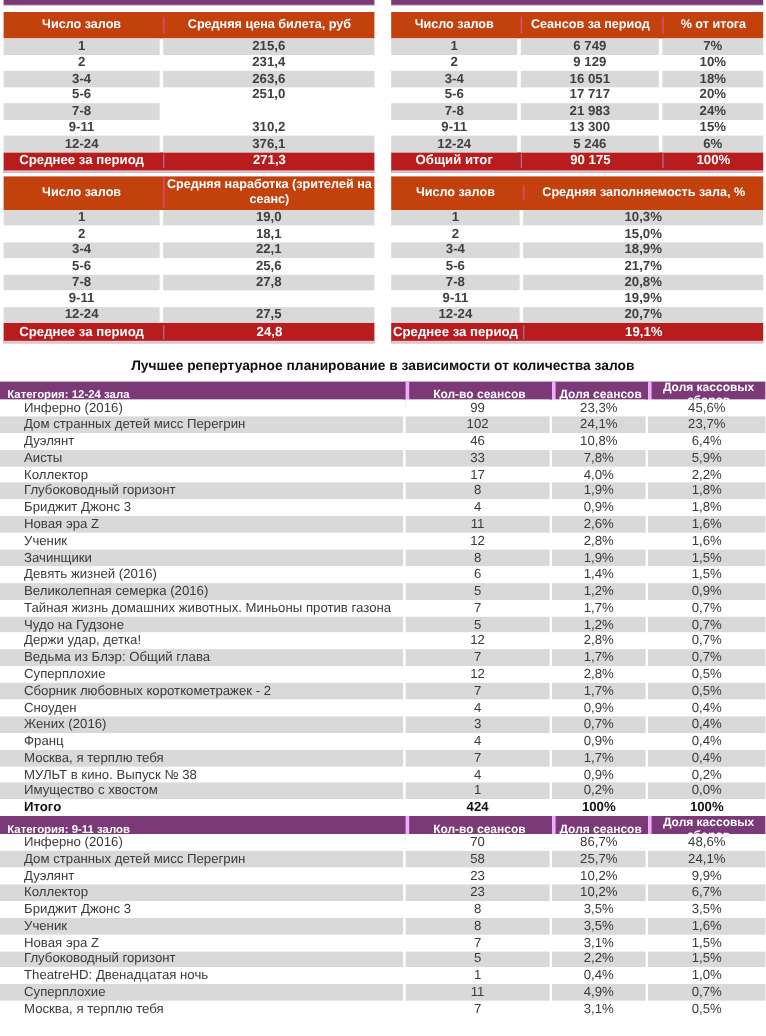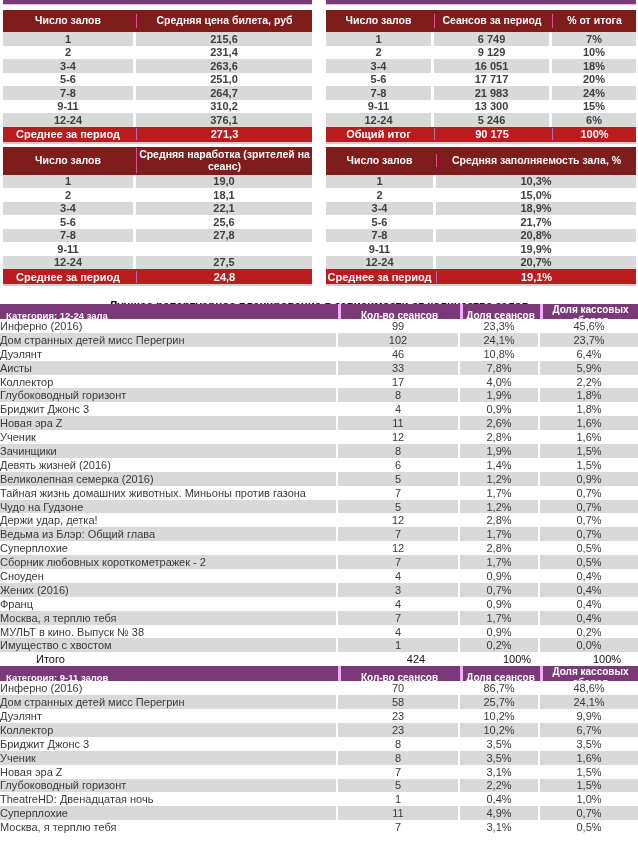--- a/index.html
+++ b/index.html
@@ -5,50 +5,50 @@
   html,body{margin:0;padding:0;background:#ffffff;}
   body{width:638px;height:863px;overflow:hidden;position:relative;
        font-family:"Liberation Sans",sans-serif;color:#3f3f3f;}
   .col{position:absolute;top:0;}
   .col-left{left:3px;width:309px;}
   .col-right{left:326px;width:310px;}
   .top-bar{height:4px;background:#7b3978;border-bottom:1px solid #dcc6da;margin-bottom:5px;}
   
   .stable{margin-bottom:3px;}
   .trow{display:grid;column-gap:3px;align-items:center;}
-  .thead{background:#7f1d1d;}
+  .thead{background:#c2410c;}
   .thead .hcell{color:#ffffff;font-weight:bold;font-size:10.5px;line-height:1.05;
                 text-align:center;padding:1px 2px;}
   .thead .hcell + .hcell{border-left:1px solid #ec4899;}
   .thead1{height:22px;}
   .thead2{height:28px;}
   .vrow{height:13.5px;}
   .vcell{font-size:11px;font-weight:bold;color:#404040;text-align:center;
          height:100%;display:flex;align-items:center;justify-content:center;}
   .row-odd .vcell{background:#d9d9d9;}
   .row-even .vcell{background:#ffffff;}
   .ttotal{height:15px;background:#b91c1c;border-bottom:2px solid #dcc6da;}
   .ttotal .tcell{color:#ffffff;font-weight:bold;font-size:11px;text-align:center;}
   .ttotal .tcell + .tcell{border-left:1px solid #a873a5;}
   
   .main-title{position:absolute;top:299px;left:0;width:638px;text-align:center;
               font-size:11.5px;font-weight:bold;color:#111;}
-  .main{position:absolute;top:304px;left:0;width:638px;}
+  .main{position:absolute;top:318px;left:0;width:638px;}
   .mgrid{display:grid;grid-template-columns:336px 120px 78px 98px;column-gap:2px;align-items:center;}
   .mband{background:#7b3978;height:15px;}
   .mband .bcat{color:#fff;font-weight:bold;font-size:9.5px;padding-left:6px;text-align:left;}
   .mband .bcol{color:#fff;font-weight:bold;font-size:10px;text-align:center;
                border-left:3px solid #f0abfc;height:100%;display:flex;align-items:center;justify-content:center;}
   .mrow{height:13.9px;}
   .mcell{font-size:11px;color:#3a3a3a;height:100%;display:flex;align-items:center;}
-  .mcell.name{justify-content:flex-start;padding-left:0;overflow:hidden;white-space:nowrap;}
+  .mcell.name{justify-content:flex-start;padding-left:20px;overflow:hidden;white-space:nowrap;}
   .mcell.num{justify-content:center;}
   .mrow-odd .mcell{background:#d9d9d9;}
   .mrow-even .mcell{background:#ffffff;}
-  .mrow-total .mcell{font-weight:normal;color:#111;margin-left:36px;}
+  .mrow-total .mcell{font-weight:bold;color:#111;}
 </style>
 </head>
 <body>
 
 <div class="col col-left">
   <div class="top-bar"></div>
   <div class="stable">
       <div class="trow thead thead1" style="grid-template-columns: 130px 176px;">
         <div class="hcell">Число залов</div>
         <div class="hcell">Средняя цена билета, руб</div>
@@ -64,21 +64,20 @@
       <div class="trow vrow row-odd" style="grid-template-columns: 130px 176px;">
         <div class="vcell">3-4</div>
         <div class="vcell">263,6</div>
       </div>
       <div class="trow vrow row-even" style="grid-template-columns: 130px 176px;">
         <div class="vcell">5-6</div>
         <div class="vcell">251,0</div>
       </div>
       <div class="trow vrow row-odd" style="grid-template-columns: 130px 176px;">
         <div class="vcell">7-8</div>
-        <div class="vcell">264,7</div>
       </div>
       <div class="trow vrow row-even" style="grid-template-columns: 130px 176px;">
         <div class="vcell">9-11</div>
         <div class="vcell">310,2</div>
       </div>
       <div class="trow vrow row-odd" style="grid-template-columns: 130px 176px;">
         <div class="vcell">12-24</div>
         <div class="vcell">376,1</div>
       </div>
       <div class="trow ttotal" style="grid-template-columns: 130px 176px;">

